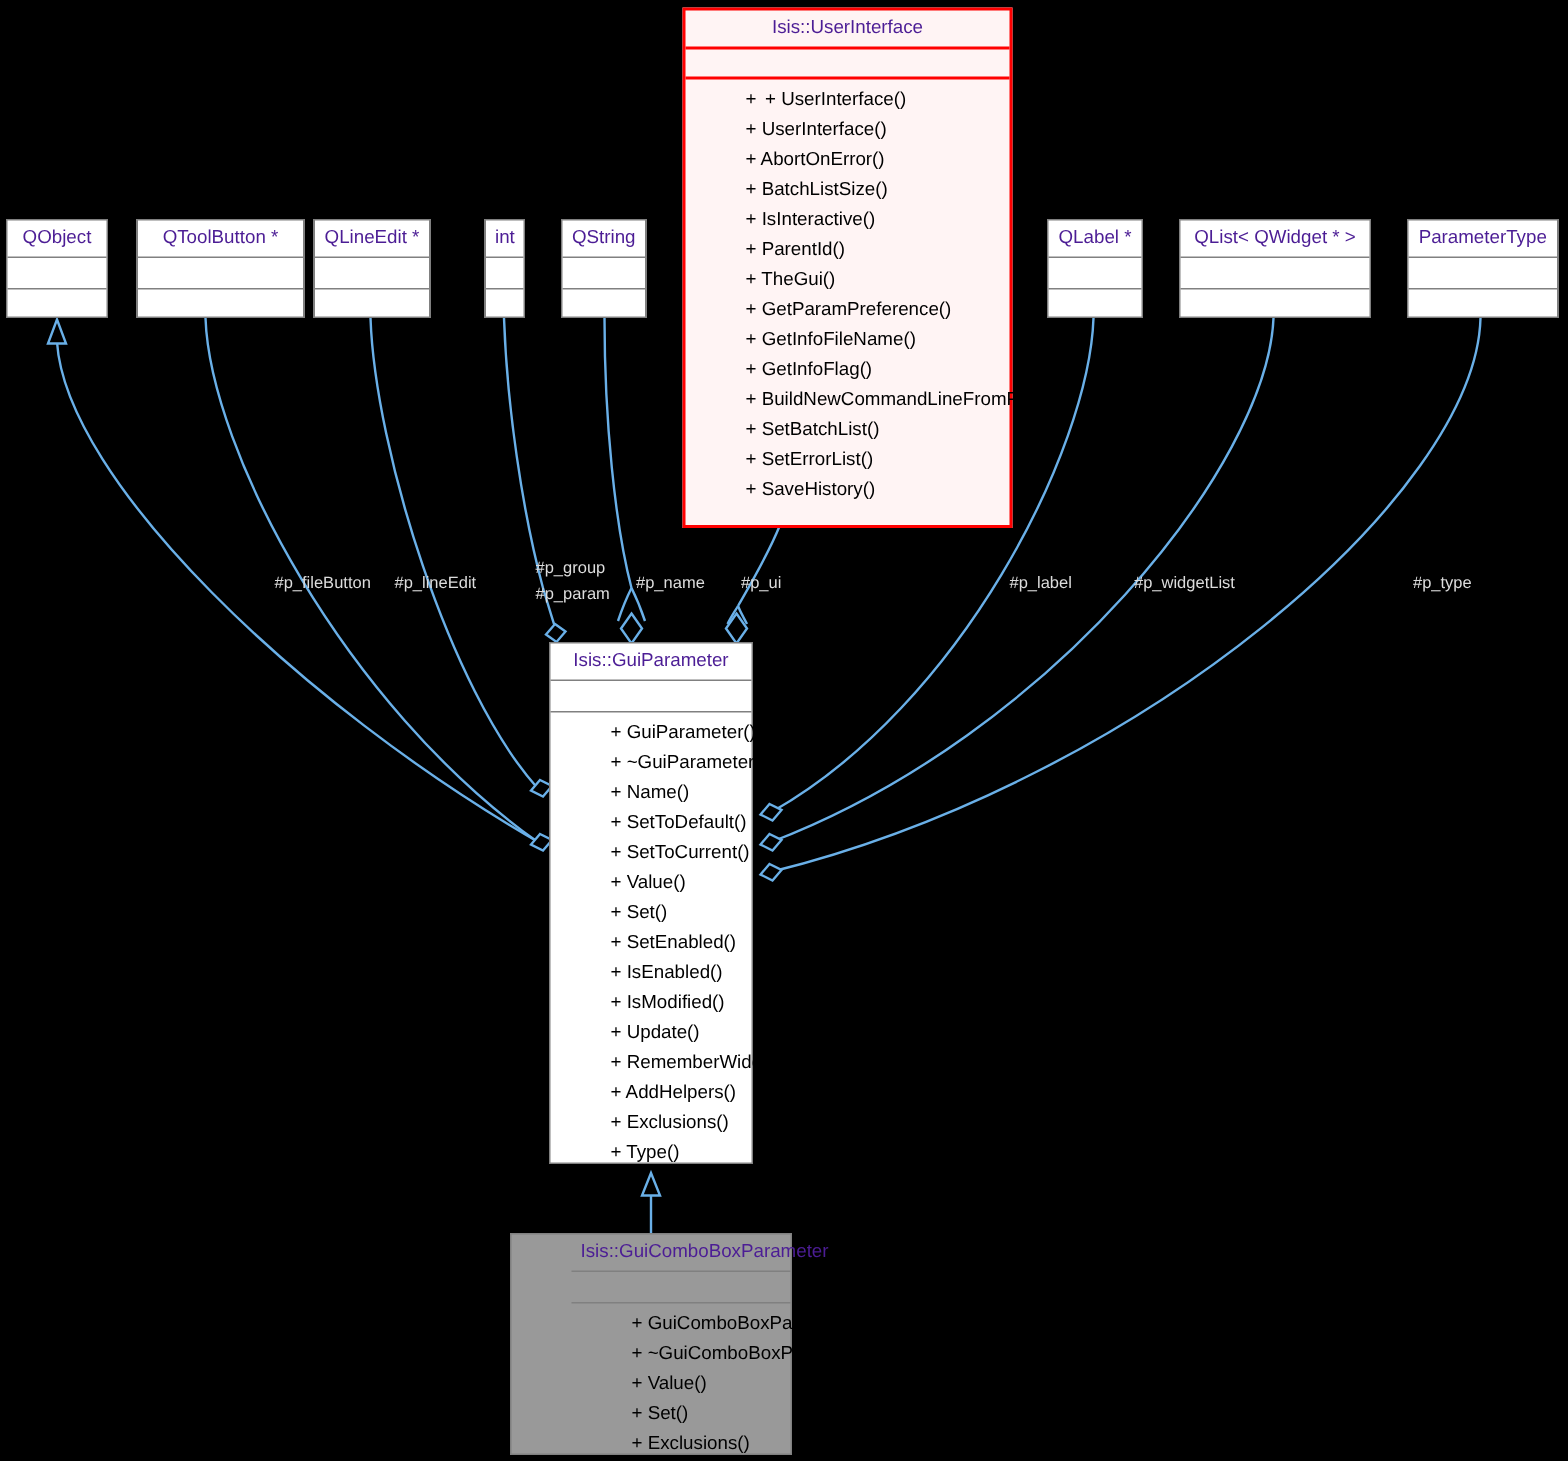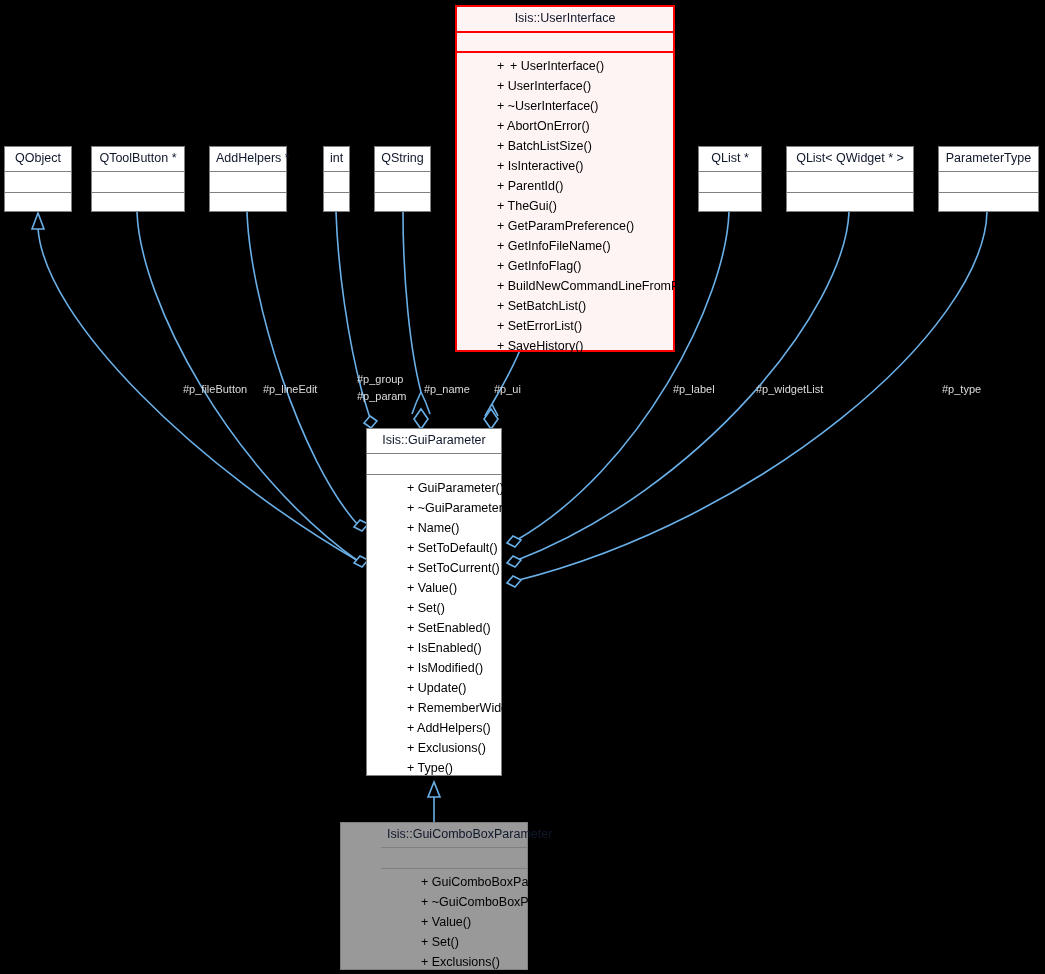--- a/index.html
+++ b/index.html
@@ -6,21 +6,21 @@
   body{width:1045px;height:974px;overflow:hidden;
        font-family:"Liberation Sans","DejaVu Sans",sans-serif;}
   #stage{position:relative;width:1045px;height:974px;background:#000;}
   svg.edges{position:absolute;left:0;top:0;width:1045px;height:974px;}
 
   .node{position:absolute;box-sizing:border-box;background:#fff;
         border:1px solid #808080;}
   .node.highlight{border:2px solid #ff0000;background:#fff4f4;}
   .node.shaded{background:#999999;border:1px solid #808080;padding-left:40px;}
 
-  .n-title{box-sizing:border-box;text-align:center;color:#0f172a;
+  .n-title{box-sizing:border-box;text-align:center;color:#4c1d95;
            font-size:12.5px;line-height:1;padding:5px 6px 6px 6px;
            white-space:nowrap;}
   .node.highlight .n-title{border-bottom:2px solid #ff0000;}
   .node .n-title{border-bottom:1px solid #808080;}
   .node.shaded .n-title{border-bottom:1px solid #808080;}
 
   .n-attrs{box-sizing:border-box;min-height:20px;}
   .node .n-attrs{border-bottom:1px solid #808080;}
   .node.highlight .n-attrs{border-bottom:2px solid #ff0000;}
 
@@ -76,21 +76,20 @@
       <polygon points="434,782 428,797 440,797" fill="#000" stroke="#6ab0e8" stroke-width="1.6"></polygon>
     </g>
   </svg>
 
   <div class="node highlight" style="left:455px;top:5px;width:220px;height:347px;">
     <div class="n-title">Isis::UserInterface</div>
     <div class="n-attrs"></div>
     <div class="n-ops">
       <div class="op"><span class="vis">+</span><span>+ UserInterface()</span></div>
       <div class="op"><span>+ UserInterface()</span></div>
-      <div class="op"><span>+ ~UserInterface()</span></div>
       <div class="op"><span>+ AbortOnError()</span></div>
       <div class="op"><span>+ BatchListSize()</span></div>
       <div class="op"><span>+ IsInteractive()</span></div>
       <div class="op"><span>+ ParentId()</span></div>
       <div class="op"><span>+ TheGui()</span></div>
       <div class="op"><span>+ GetParamPreference()</span></div>
       <div class="op"><span>+ GetInfoFileName()</span></div>
       <div class="op"><span>+ GetInfoFlag()</span></div>
       <div class="op"><span>+ BuildNewCommandLineFromPvl()</span></div>
       <div class="op"><span>+ SetBatchList()</span></div>
@@ -98,46 +97,46 @@
       <div class="op"><span>+ SaveHistory()</span></div>
     </div>
   </div>
 
   <div class="node" style="left:4px;top:146px;width:68px;height:66px;">
     <div class="n-title">QObject</div>
     <div class="n-attrs" style="height:21px;"></div>
     <div class="n-ops" style="height:22px;padding:0;"></div>
   </div>
 
-  <div class="node" style="left:91px;top:146px;width:94px;height:66px;">
+  <div class="node" style="left:91px;top:146px;width:112px;height:66px;">
     <div class="n-title">QToolButton *</div>
     <div class="n-attrs" style="height:21px;"></div>
     <div class="n-ops" style="height:22px;padding:0;"></div>
   </div>
 
   <div class="node" style="left:209px;top:146px;width:78px;height:66px;">
-    <div class="n-title">AddHelpers *</div>
+    <div class="n-title">QLineEdit *</div>
     <div class="n-attrs" style="height:21px;"></div>
     <div class="n-ops" style="height:22px;padding:0;"></div>
   </div>
 
   <div class="node" style="left:323px;top:146px;width:27px;height:66px;">
     <div class="n-title">int</div>
     <div class="n-attrs" style="height:21px;"></div>
     <div class="n-ops" style="height:22px;padding:0;"></div>
   </div>
 
   <div class="node" style="left:374px;top:146px;width:57px;height:66px;">
     <div class="n-title">QString</div>
     <div class="n-attrs" style="height:21px;"></div>
     <div class="n-ops" style="height:22px;padding:0;"></div>
   </div>
 
   <div class="node" style="left:698px;top:146px;width:64px;height:66px;">
-    <div class="n-title">QList *</div>
+    <div class="n-title">QLabel *</div>
     <div class="n-attrs" style="height:21px;"></div>
     <div class="n-ops" style="height:22px;padding:0;"></div>
   </div>
 
   <div class="node" style="left:786px;top:146px;width:128px;height:66px;">
     <div class="n-title">QList&lt; QWidget * &gt;</div>
     <div class="n-attrs" style="height:21px;"></div>
     <div class="n-ops" style="height:22px;padding:0;"></div>
   </div>
 

